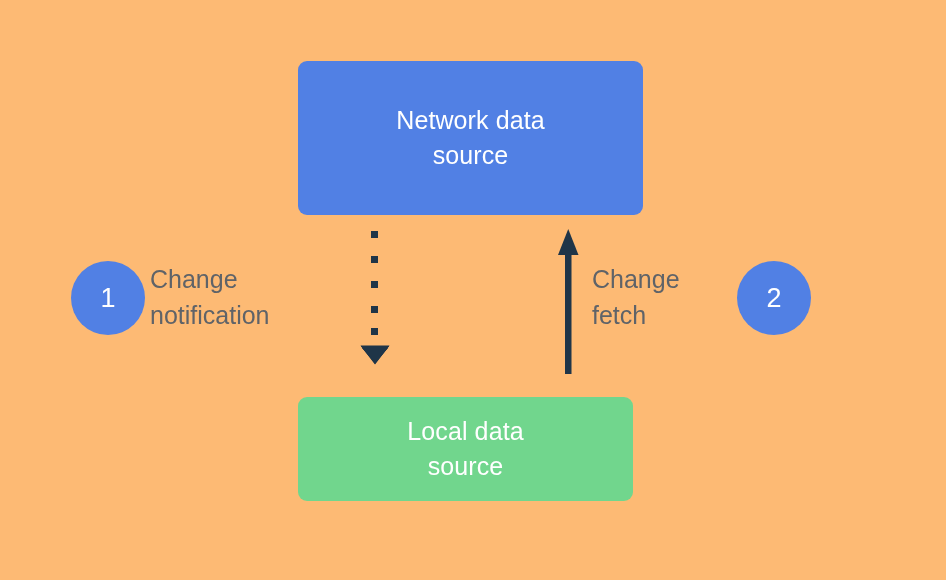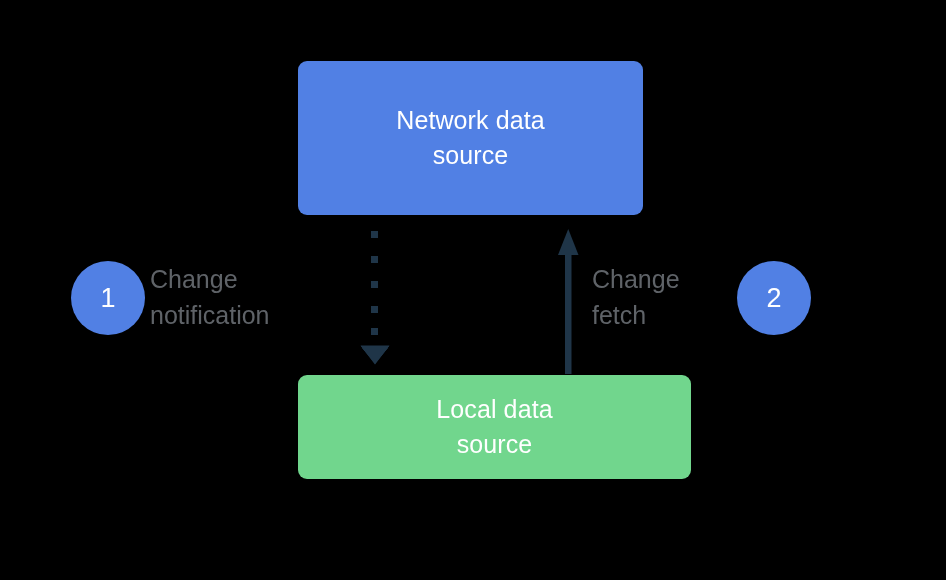--- a/index.html
+++ b/index.html
@@ -15,21 +15,21 @@
     font-family: "Liberation Sans", sans-serif;
     -webkit-font-smoothing: antialiased;
   }
 
   #diagram-canvas {
     position: absolute;
     left: 0;
     top: 0;
     width: 946px;
     height: 580px;
-    background: #000000;
+    background: #fdba74;
   }
 
   
   .node-box {
     position: absolute;
     display: flex;
     align-items: center;
     justify-content: center;
     text-align: center;
     border-radius: 9px;
@@ -45,22 +45,22 @@
   #network-node {
     left: 298px;
     top: 61px;
     width: 345px;
     height: 154px;
     background: #5180e4;
   }
 
   #local-node {
     left: 298px;
-    top: 375px;
-    width: 393px;
+    top: 397px;
+    width: 335px;
     height: 104px;
     background: #71d68d;
   }
 
   .node-label {
     white-space: pre-line;
     display: block;
   }
 
   

